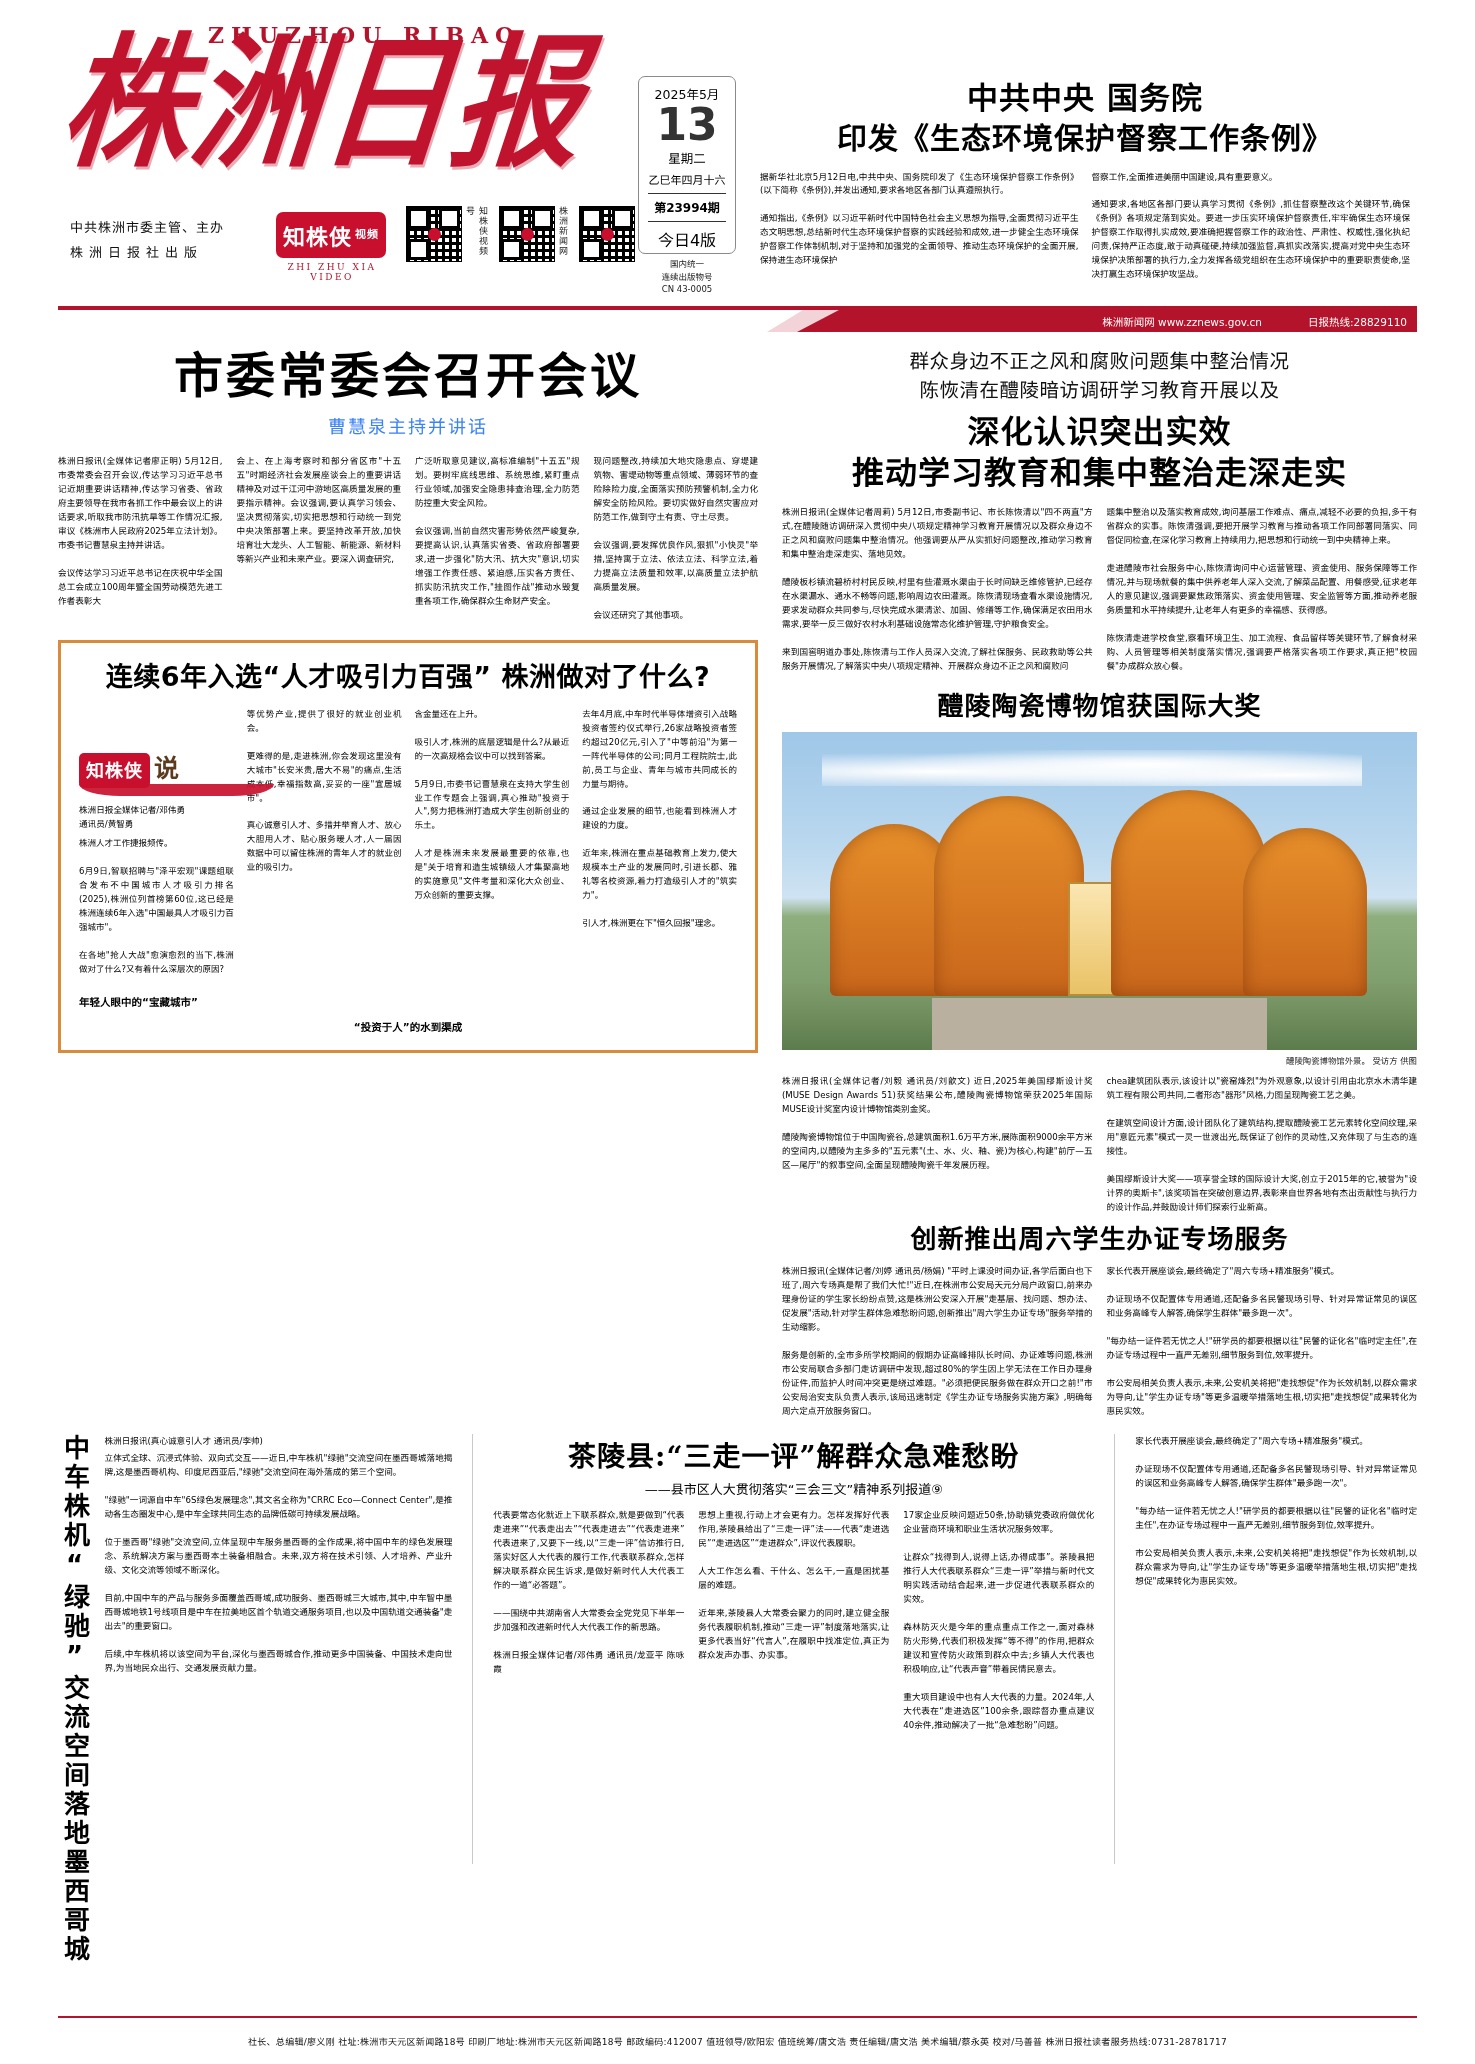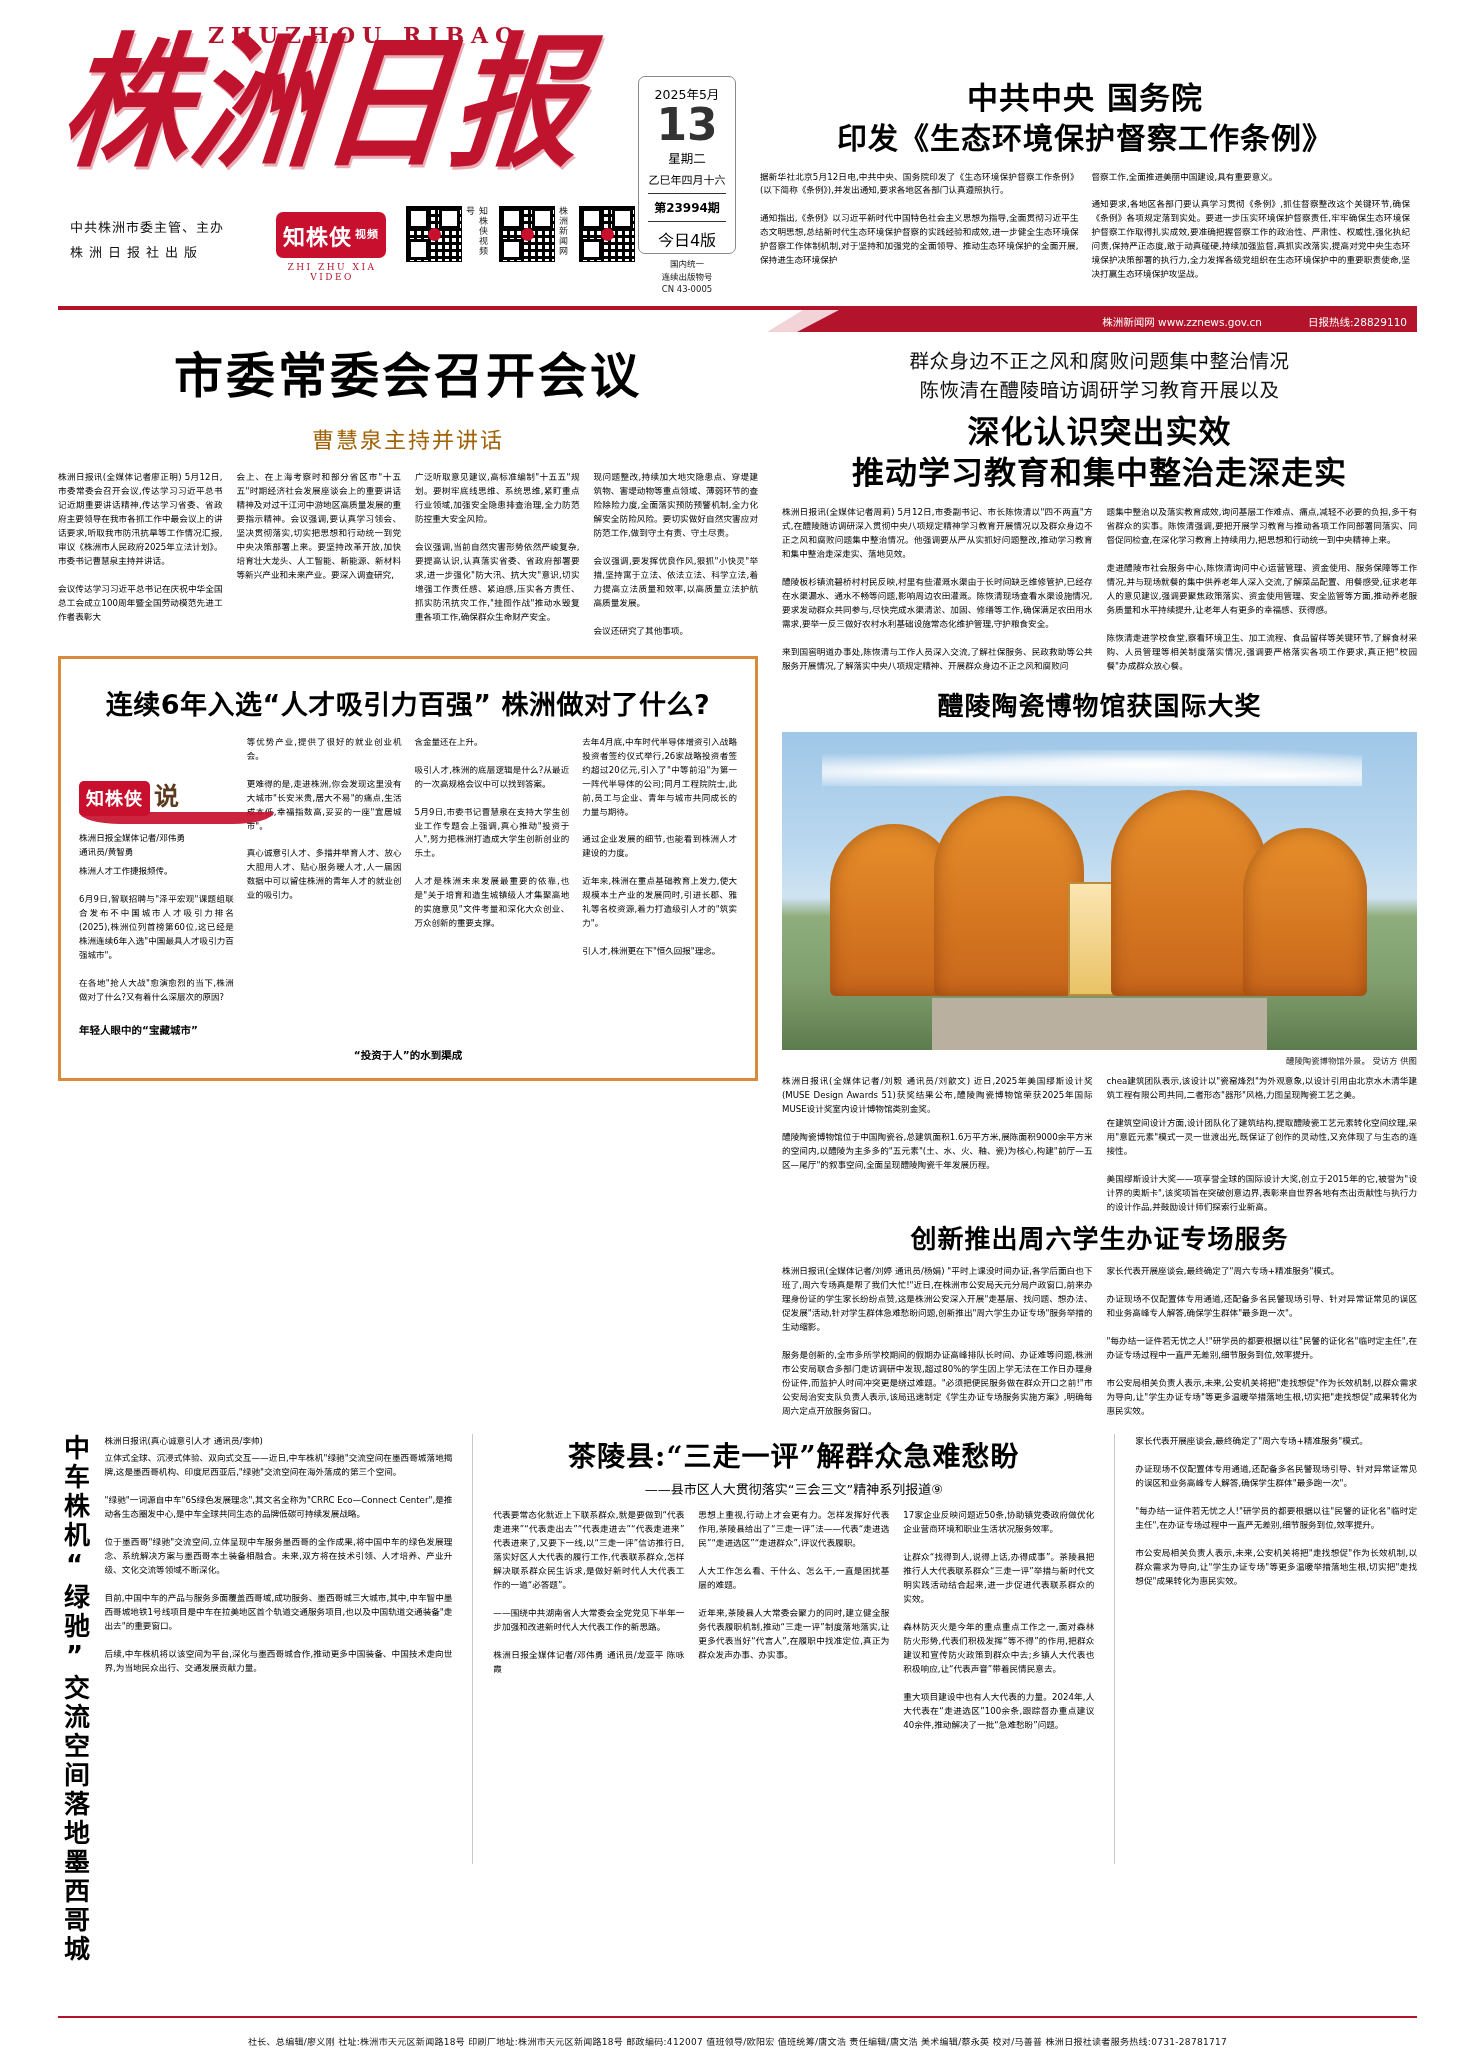--- a/index.html
+++ b/index.html
@@ -113,35 +113,35 @@
   .content{ padding:0 58px; box-sizing:border-box; }
   .band1{ display:flex; gap:24px; margin-top:14px; }
   .band1-left{ width:700px; }
   .band1-right{ width:635px; }
 
   .main-head{ text-align:center; }
   .main-head h1{
     margin:0; font-size:49px; font-weight:bold; letter-spacing:3px;
     line-height:1.18; color:#000;
   }
-  .main-head .sub{ font-size:22px; margin-top:16px; letter-spacing:2px; color:#a16207; }
+  .main-head .sub{ font-size:18px; margin-top:6px; letter-spacing:2px; color:#3b82f6; }
 
   .cols4{ display:flex; gap:14px; margin-top:16px; }
   .cols4 .col{ flex:1; font-size:8.6px; line-height:1.63; text-align:justify; }
   .cols3 .col{ flex:1; font-size:8.6px; line-height:1.63; text-align:justify; }
   .cols3{ display:flex; gap:14px; }
   .cols2{ display:flex; gap:14px; }
   .cols2 .col{ flex:1; font-size:8.6px; line-height:1.63; text-align:justify; }
 
   .r-kicker{ text-align:center; font-size:19.5px; line-height:1.48; letter-spacing:.5px; color:#111; }
   .r-title{ text-align:center; font-size:32px; font-weight:bold; line-height:1.3; letter-spacing:1px; margin-top:6px;}
 
   
   .feature{
-    margin-top:18px; border:3px solid #d98a3a; padding:28px 18px 14px;
+    margin-top:18px; border:3px solid #d98a3a; padding:16px 18px 14px;
     box-sizing:border-box; width:700px; background:#fff;
   }
   .feature h2{
     margin:0 0 14px; text-align:center; font-size:27px; font-weight:bold;
     letter-spacing:.5px; line-height:1.3;
   }
   .feature-cols{ display:flex; gap:13px; }
   .feature-cols .col{ flex:1; font-size:8.5px; line-height:1.64; text-align:justify; }
   .zzx-say{ width:100%; height:50px; position:relative; margin-bottom:6px;margin-top:40px; }
   .zzx-say .badge{

